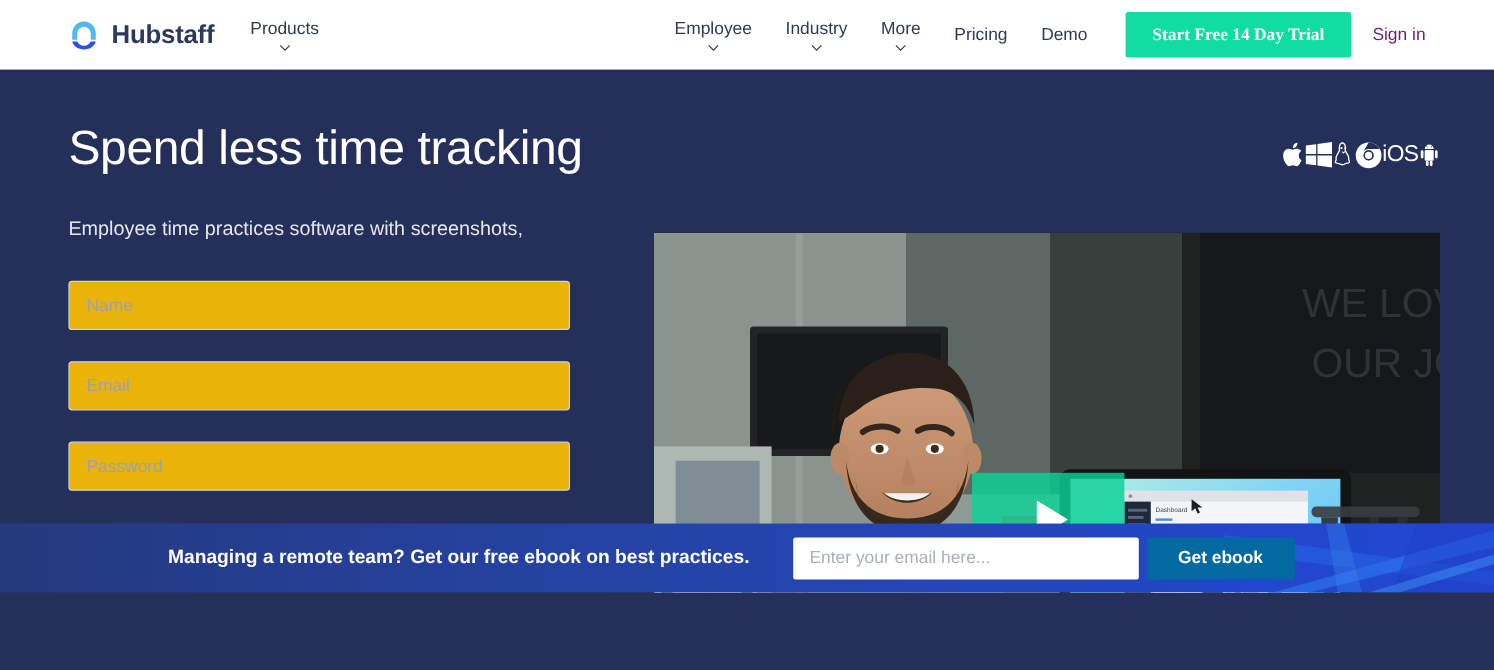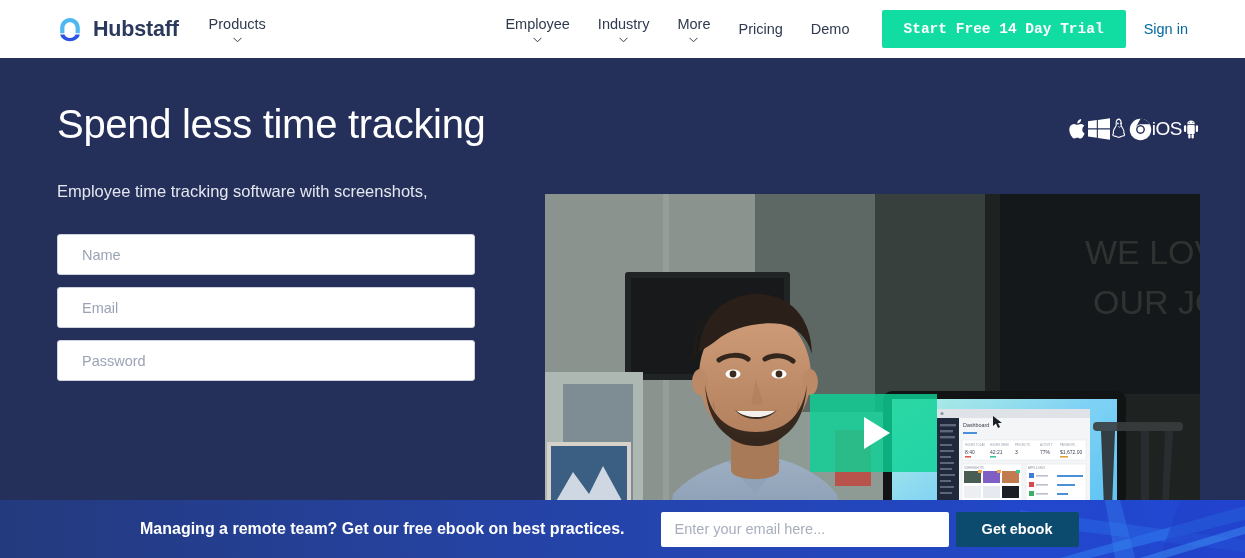--- a/index.html
+++ b/index.html
@@ -2,21 +2,21 @@
 <html><head>
 <meta charset="utf-8">
 <style>
   * { box-sizing: border-box; margin: 0; padding: 0; }
   html, body {
     width: 1245px; height: 558px;
     overflow: hidden;
     font-family: "Liberation Sans", sans-serif;
     background: #25305a;
   }
-  .page { position: relative; width: 1245px; height: 558px; overflow: hidden; }
+  .page { position: relative; width: 1245px; height: 494px; overflow: hidden; }
 
   
   .header {
     position: absolute; top: 0; left: 0;
     width: 1245px; height: 58px;
     background: #ffffff;
     display: flex; align-items: center;
     z-index: 30;
   }
   .brand {
@@ -44,25 +44,25 @@
   .nav-item:first-child { padding-left: 0; }
   .caret { display: inline-block; width: 9px; height: 6px; }
   .caret svg { display: block; }
   .cta-trial {
     background: #11dda2; color: #ffffff;
     font-size: 14.5px; font-weight: bold;
     padding: 0 22px; height: 38px;
     display: flex; align-items: center; justify-content: center;
     border: none; border-radius: 2px; cursor: pointer;
     margin-left: 18px; margin-right: 18px;
-    font-family: Liberation Mono, monospace;
+    font-family: Liberation Serif, serif;
     white-space: nowrap;
   }
   .signin {
-    font-size: 14.5px; color: #0369a1; cursor: pointer;
+    font-size: 14.5px; color: #701a75; cursor: pointer;
     margin-right: 57px; white-space: nowrap; text-align: right;
   }
 
   
   .hero {
     position: absolute; top: 58px; left: 0;
     width: 1245px; height: 442px;
     background: #25305a;
     overflow: hidden;
   }
@@ -75,25 +75,25 @@
     letter-spacing: -0.3px;
   }
   .hero-sub {
     margin-top: 27px;
     font-size: 16.5px; line-height: 30px;
     color: #e4e7ef; font-weight: 300;
   }
   .signup-form { margin-top: 28px; width: 418px; }
   .field {
     width: 418px; height: 41px;
-    background: #ffffff;
+    background: #eab308;
     border: 1px solid #ccd2de;
     border-radius: 3px;
-    margin-bottom: 12px;
-    padding: 0 24px;
+    margin-bottom: 26px;
+    padding: 0 14px;
     font-size: 14.5px;
     color: #3a4358;
     font-family: "Liberation Sans", sans-serif;
     outline: none;
   }
   .field::placeholder { color: #9aa3b5; }
 
   
   .platforms {
     position: absolute; right: 45px; top: 57px;
@@ -152,21 +152,21 @@
     margin-left: 36px;
     width: 288px; height: 35px;
     background: #ffffff; border: none; border-radius: 2px;
     padding: 0 14px; font-size: 14.5px; color: #3a4358;
     font-family: "Liberation Sans", sans-serif; outline: none;
   }
   .banner-email::placeholder { color: #a7aebd; }
   .banner-btn {
     margin-left: 7px;
     width: 123px; height: 35px;
-    background: #0c4a6e; color: #ffffff;
+    background: #0369a1; color: #ffffff;
     font-size: 14.5px; font-weight: bold;
     border: none; border-radius: 2px; cursor: pointer;
     font-family: "Liberation Sans", sans-serif;
   }
 </style>
 </head>
 <body>
 
 <div class="page">
 
@@ -278,21 +278,21 @@
           <circle cx="14.4" cy="4.4" r="0.7" fill="#25305a"></circle>
         </svg>
       </span>
     </div>
 
     <div class="hero-left">
       <h1 class="hero-title">
         <span>Spend less time tracking</span><br>
       </h1>
       <p class="hero-sub">
-        <span>Employee time tracking software with screenshots,</span><br>
+        <span>Employee time practices software with screenshots,</span><br>
       </p>
 
       <div class="signup-form">
         <input class="field" type="text" placeholder="Name" style="">
         <input class="field" type="email" placeholder="Email" style="">
         <input class="field" type="password" placeholder="Password" style="">
       </div>
     </div>
 
     <div class="media">

